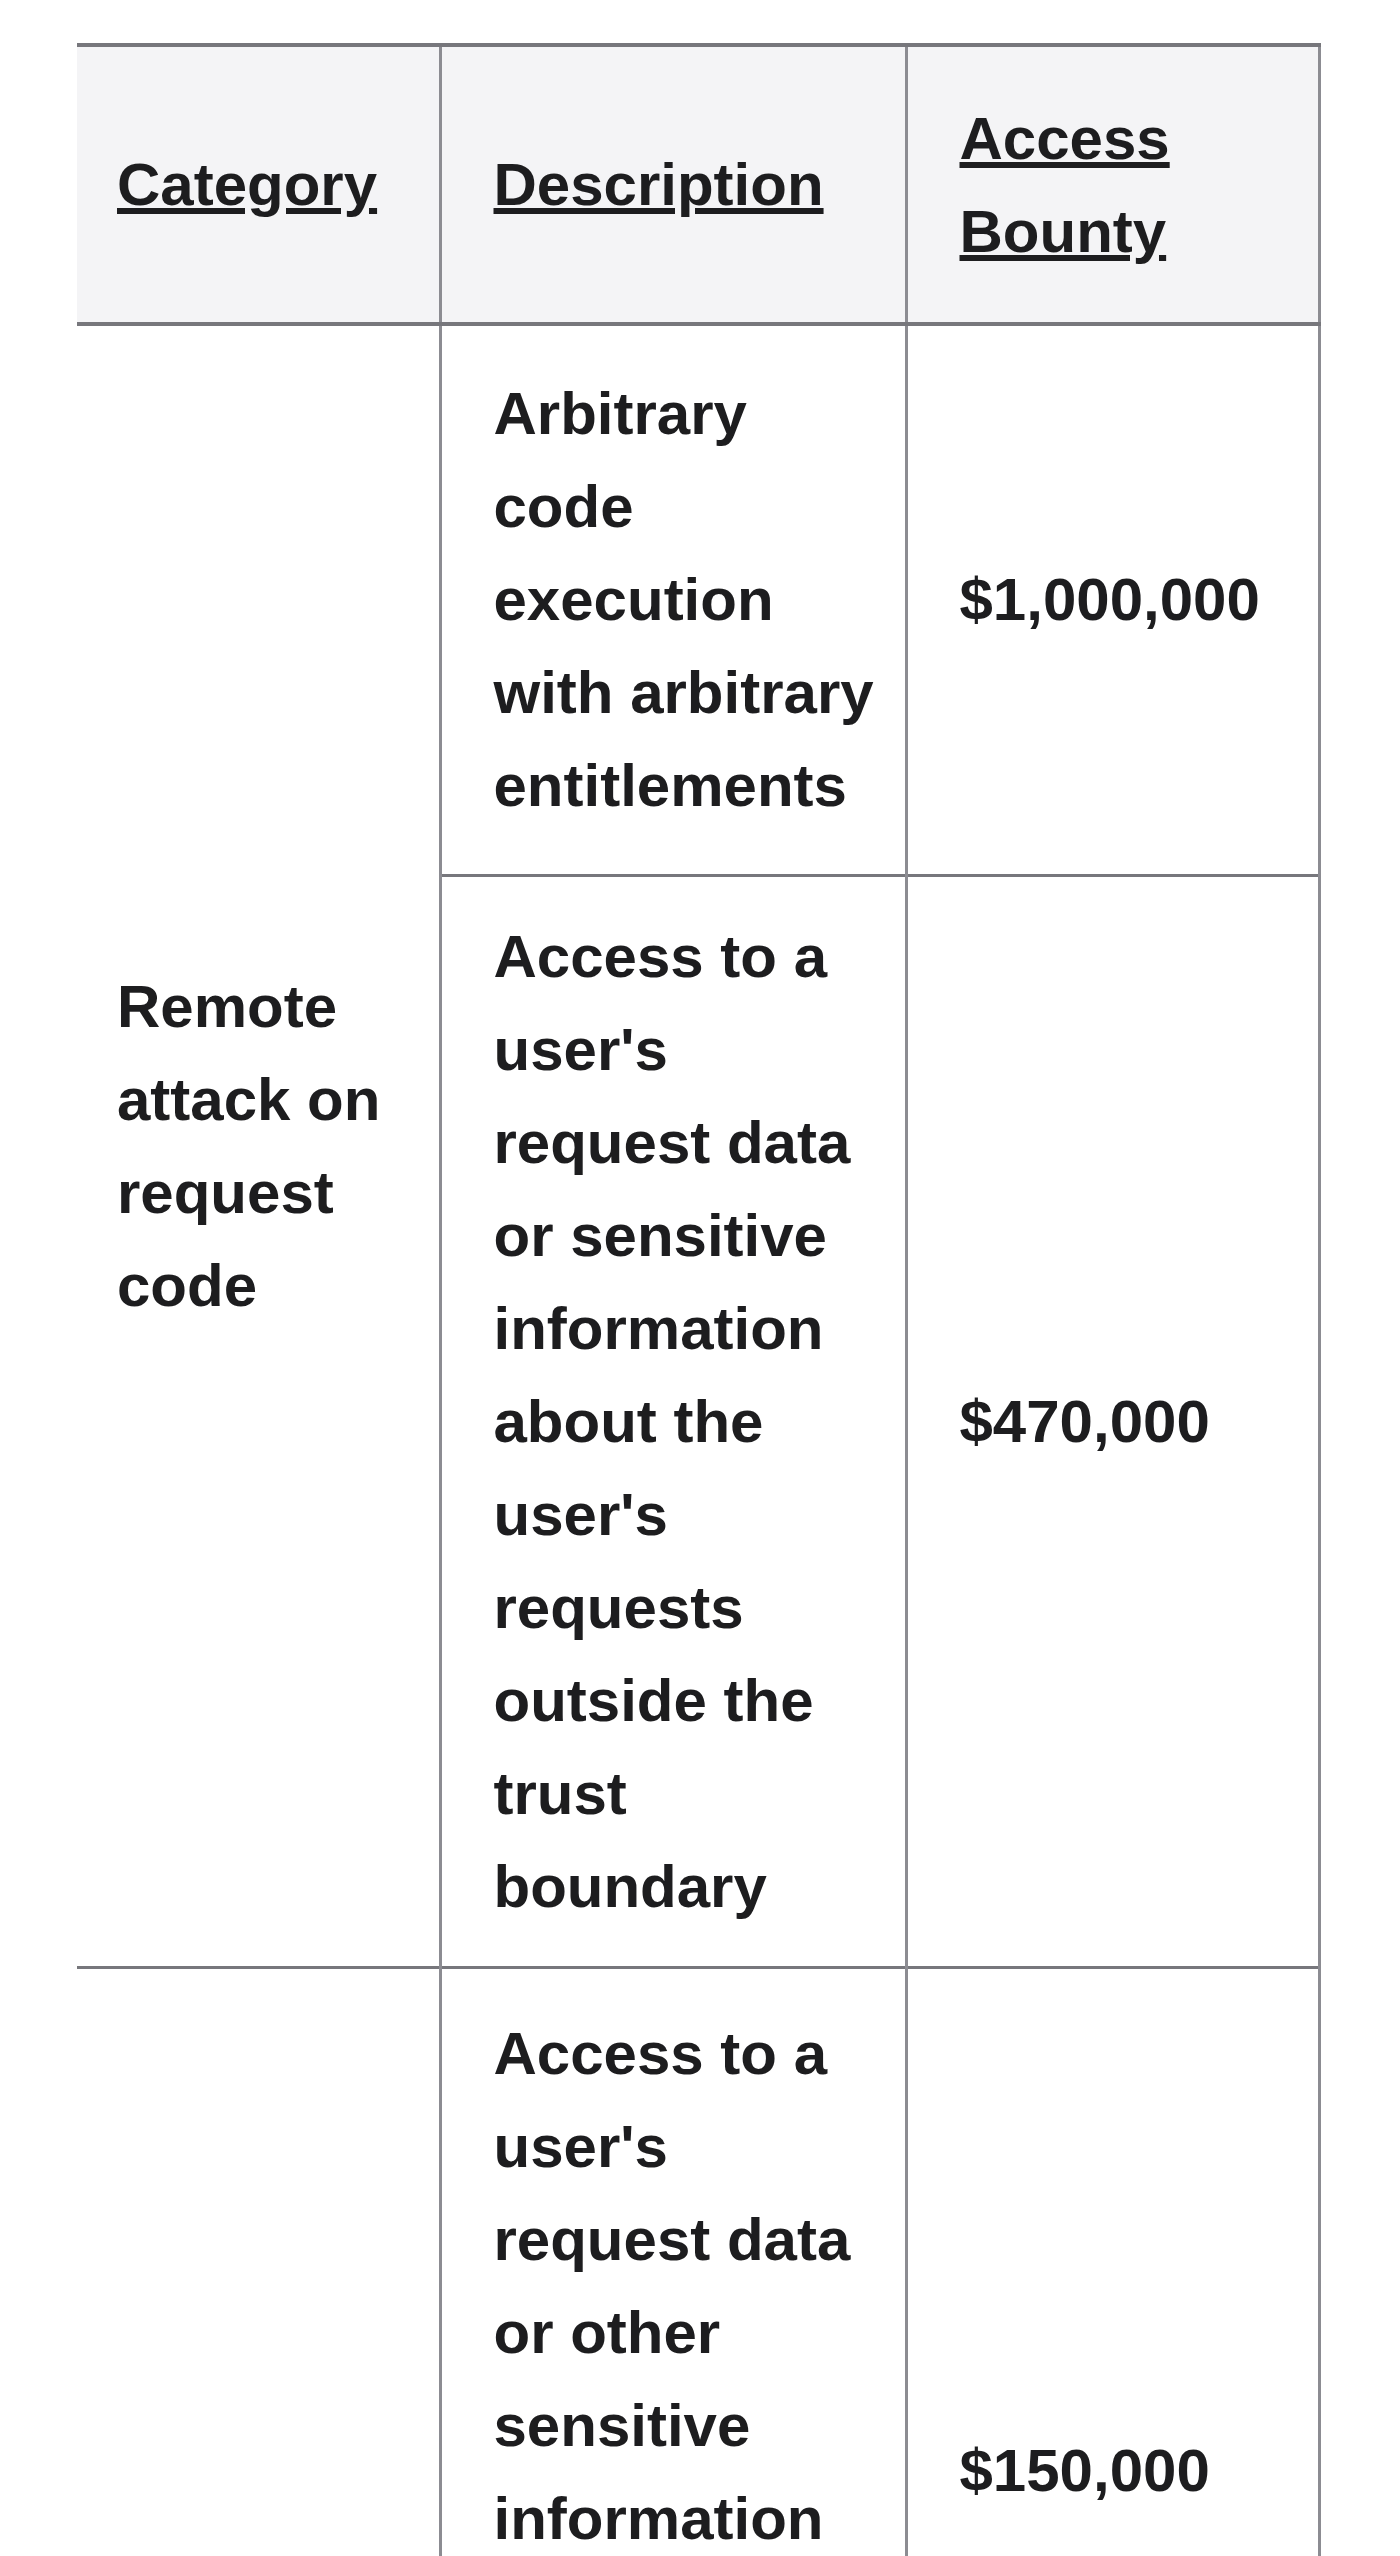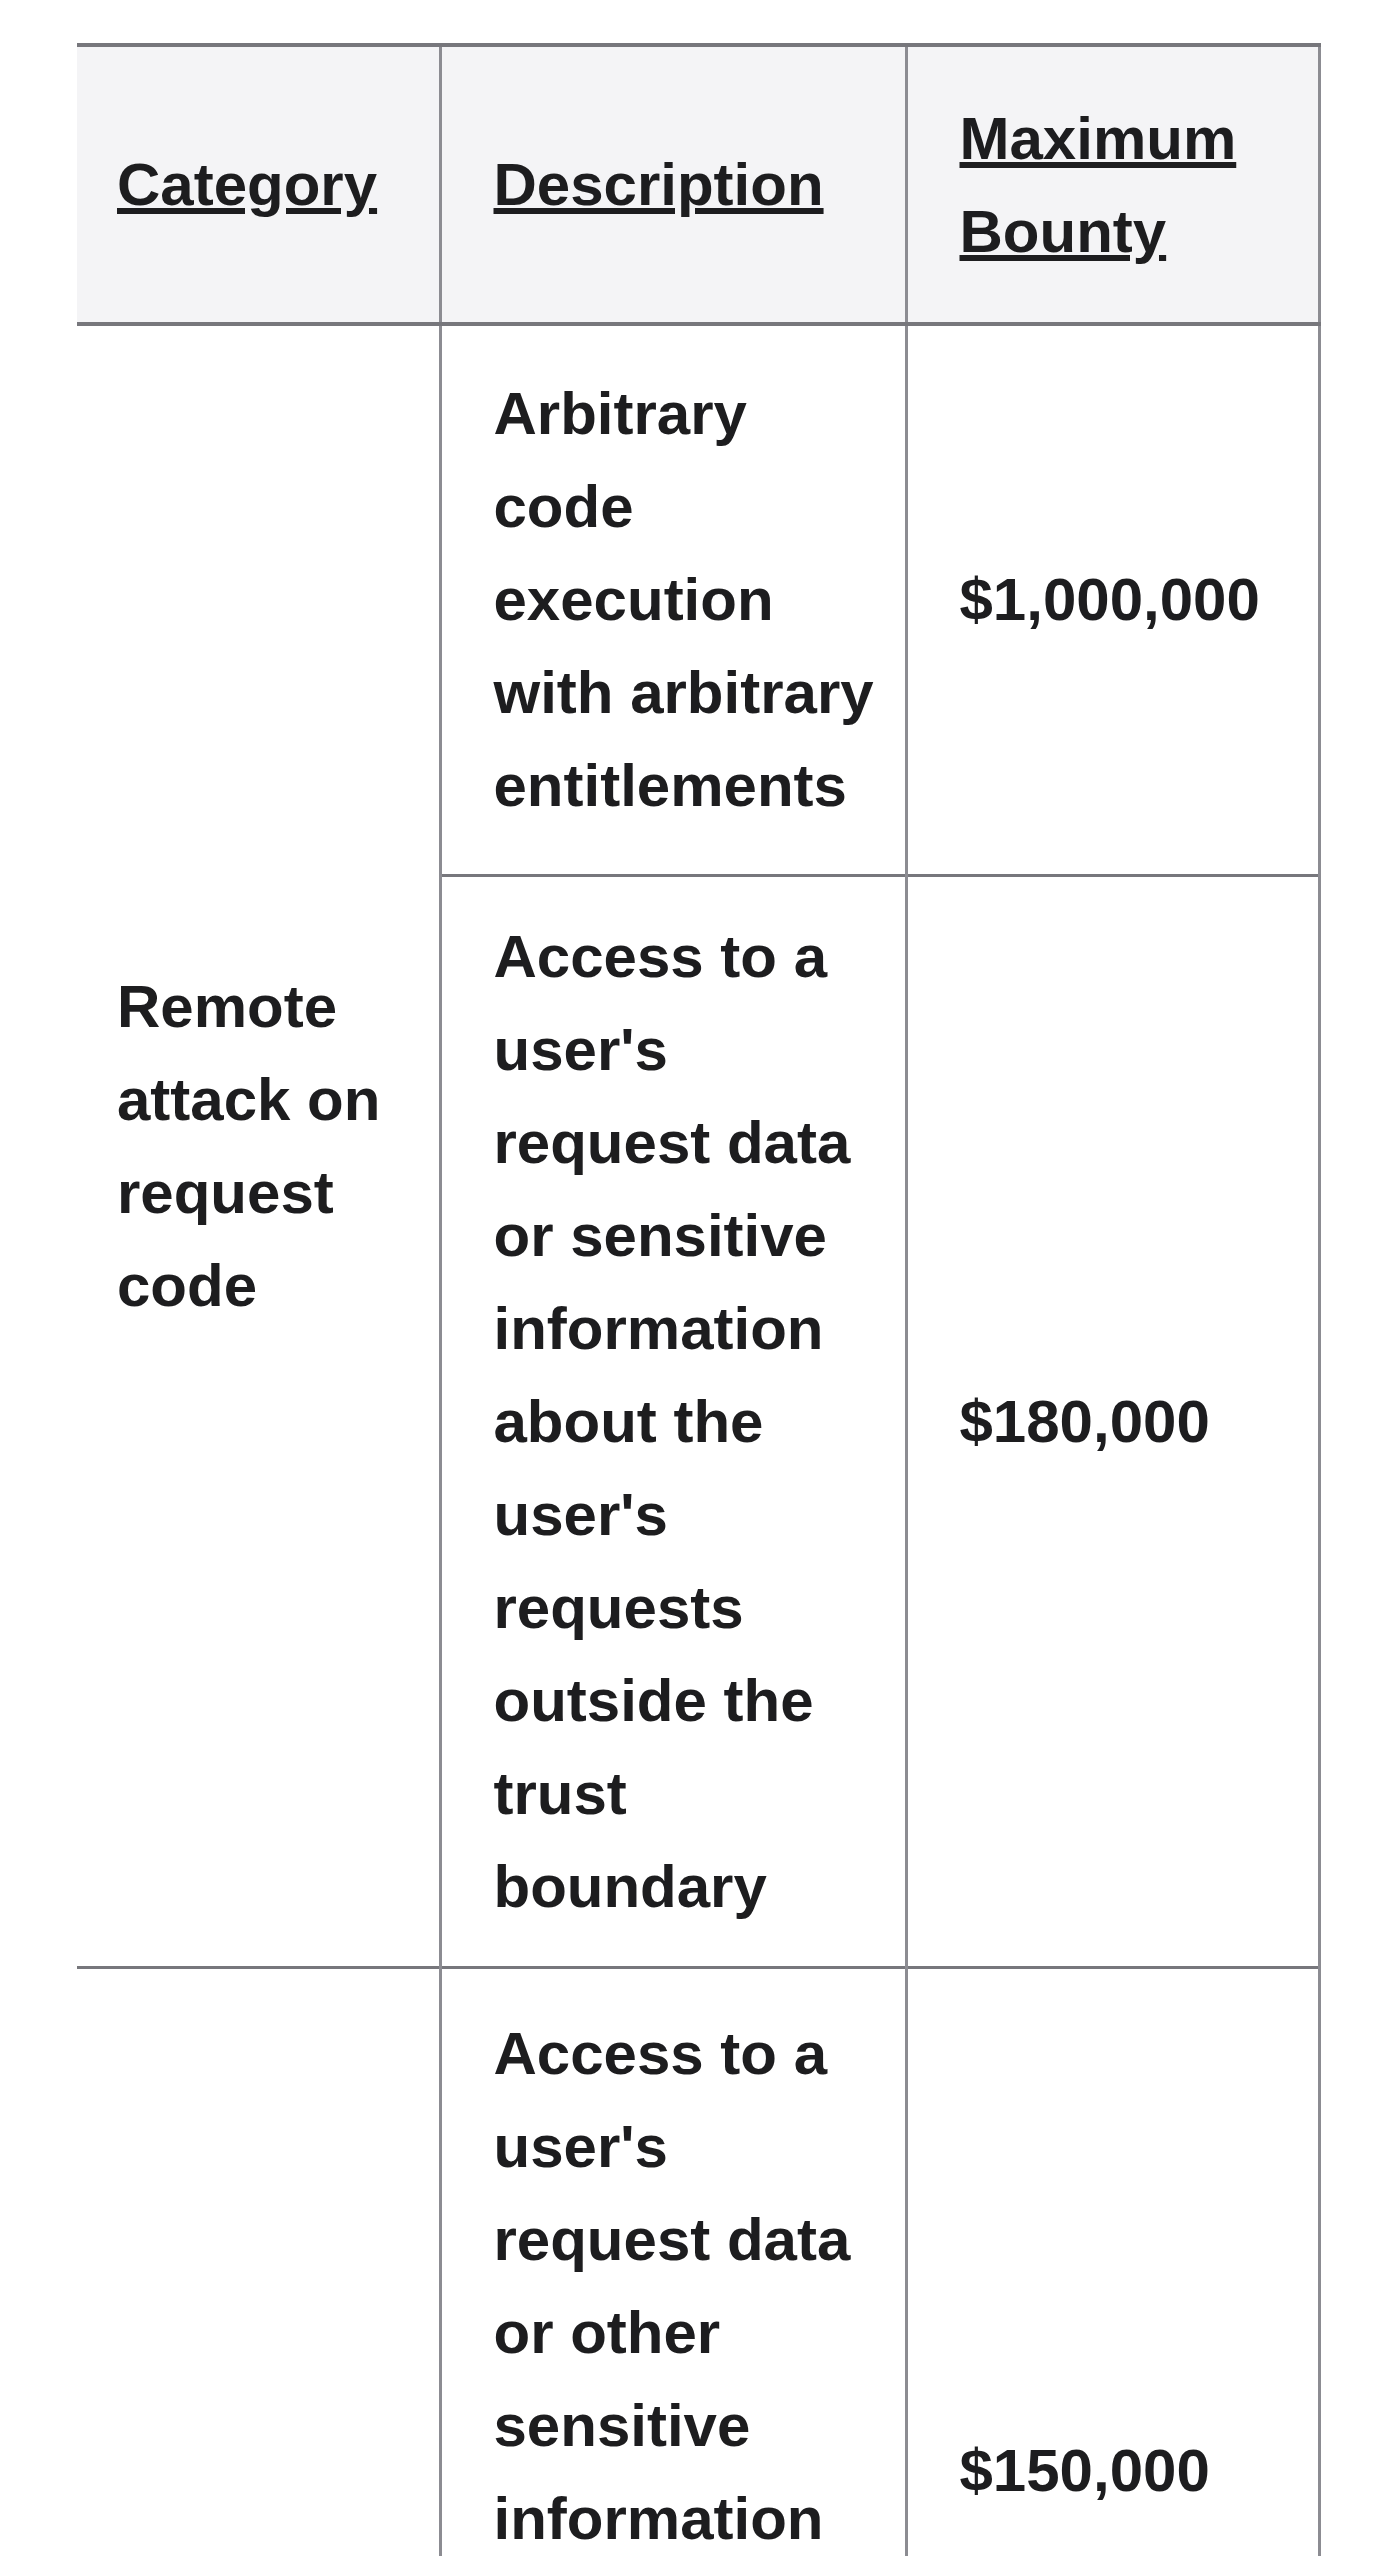--- a/index.html
+++ b/index.html
@@ -51,21 +51,21 @@
 <table class="bounty">
   <colgroup>
     <col class="c1">
       <col class="c2">
       <col class="c3">
   </colgroup>
   <thead>
     <tr>
       <th class="cat-col">Category</th>
       <th>Description</th>
-      <th>Maximum
+      <th>Access
 Bounty</th>
     </tr>
   </thead>
   <tbody>
     <tr class="r1">
       <td class="cat-col" rowspan="2">Remote
 attack on
 request
 code</td>
       <td class="desc">Arbitrary
@@ -80,21 +80,21 @@
 user's
 request data
 or sensitive
 information
 about the
 user's
 requests
 outside the
 trust
 boundary</td>
-      <td class="bounty">$180,000</td>
+      <td class="bounty">$470,000</td>
     </tr>
     <tr class="r3">
       <td class="cat-col"></td>
       <td class="desc">Access to a
 user's
 request data
 or other
 sensitive
 information</td>
       <td class="bounty">$150,000</td>

